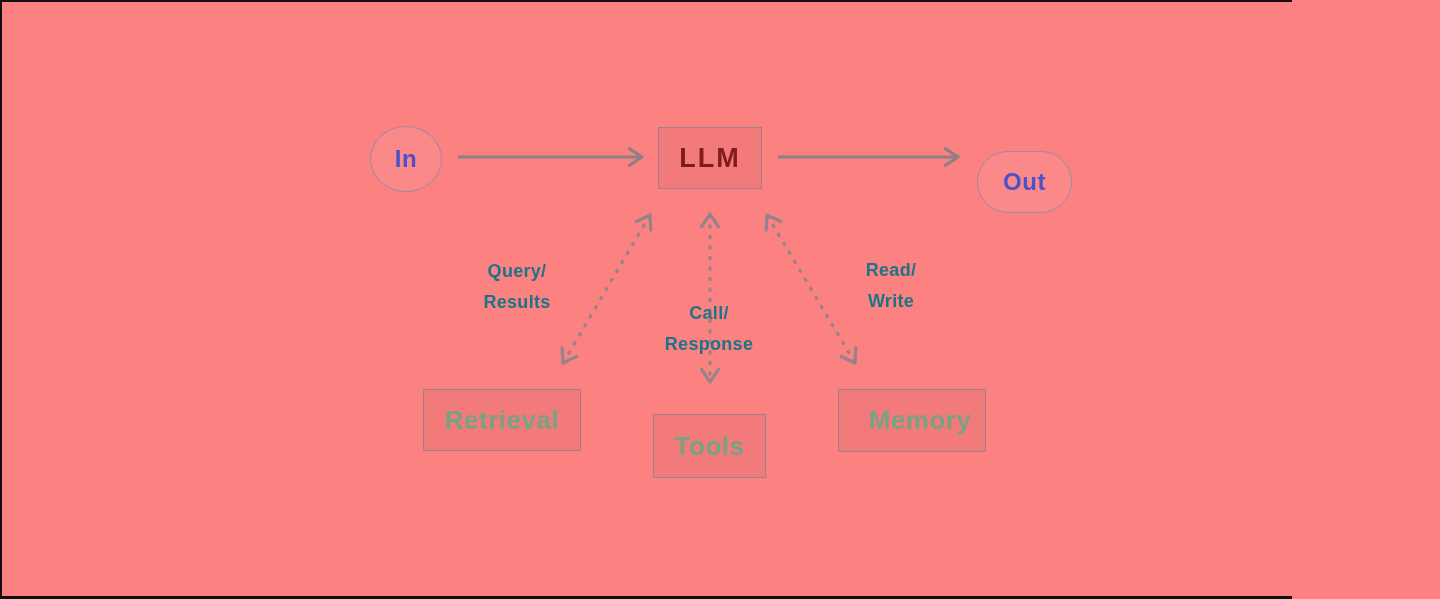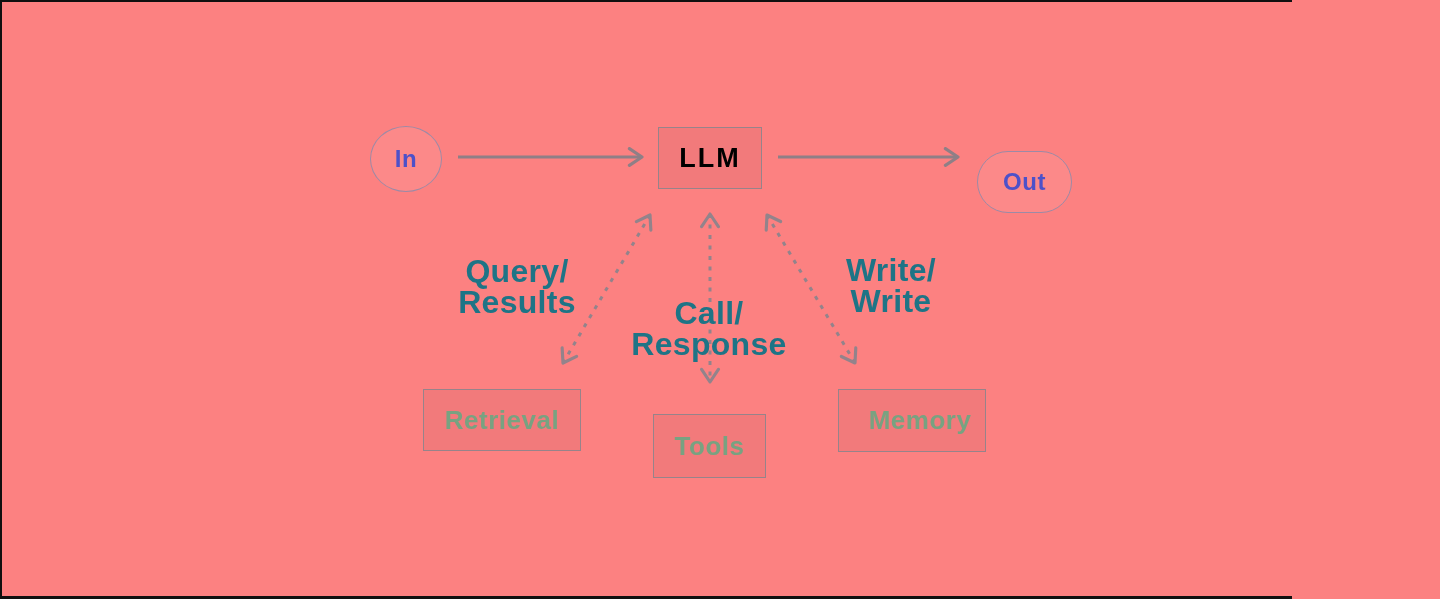--- a/index.html
+++ b/index.html
@@ -36,32 +36,32 @@
     letter-spacing: 0.5px;
   }
   .node.rect {
     border: 1.5px solid #97838a;
     background: rgba(60, 0, 20, 0.05);
   }
   #node-in  { left: 370px; top: 126px; width: 72px;  height: 66px; border-radius: 50%; }
   #node-out { left: 977px; top: 127px; width: 95px;  height: 62px; border-radius: 31px; margin-top: 24px; }
   #node-llm {
     left: 658px; top: 127px; width: 104px; height: 62px;
-    color: #000000; font-size: 27px; letter-spacing: 2px;
+    color: #7f1d1d; font-size: 27px; letter-spacing: 2px;
   }
   #node-retrieval { left: 423px; top: 389px; width: 158px; height: 62px; text-align: center; }
   #node-tools     { left: 653px; top: 414px; width: 113px; height: 64px; }
   #node-memory    { left: 838px; top: 389px; width: 148px; height: 63px; padding-left: 16px; }
   .node.sub { color: #78a281; font-size: 26px; letter-spacing: 0.5px; }
 
   .edge-label {
     position: absolute;
     transform: translate(-50%, -50%);
     color: #1e7486;
-    font-size: 32px;
+    font-size: 18px;
     font-weight: 600;
     line-height: 31px;
     text-align: center;
     white-space: pre-line;
     letter-spacing: 0.3px;
   }
   #label-query    { left: 517px; top: 287px; }
   #label-call     { left: 709px; top: 298px; margin-top: 31px; }
   #label-read     { left: 891px; top: 286px; }
 
@@ -120,16 +120,16 @@
   <div id="node-memory" class="node rect sub">
     <span>Memory</span>
   </div>
 
   <div id="label-query" class="edge-label">Query/
 Results</div>
 
   <div id="label-call" class="edge-label">Call/
 Response</div>
 
-  <div id="label-read" class="edge-label">Write/
+  <div id="label-read" class="edge-label">Read/
 Write</div>
 
 </div>
 
 </body></html>

